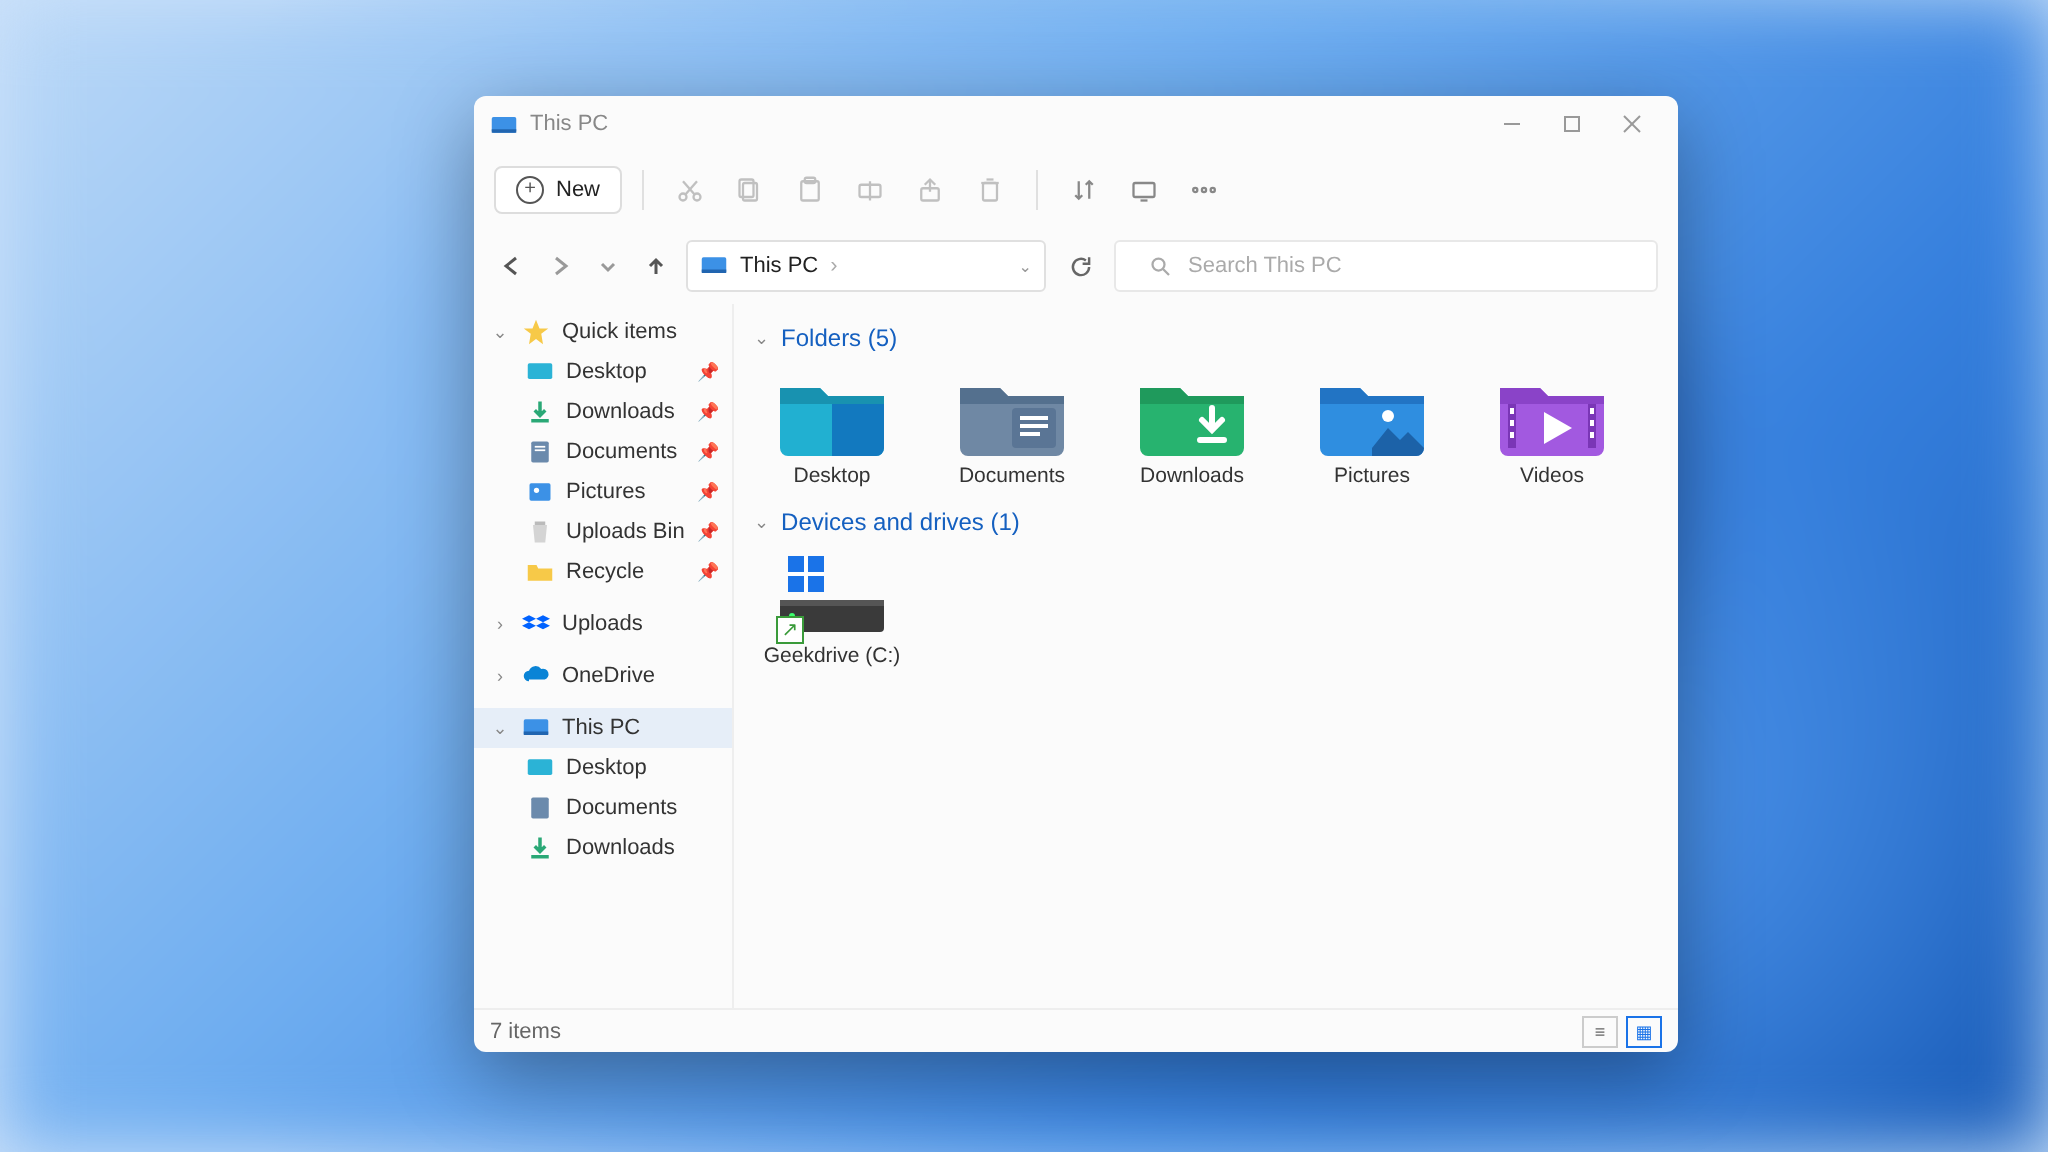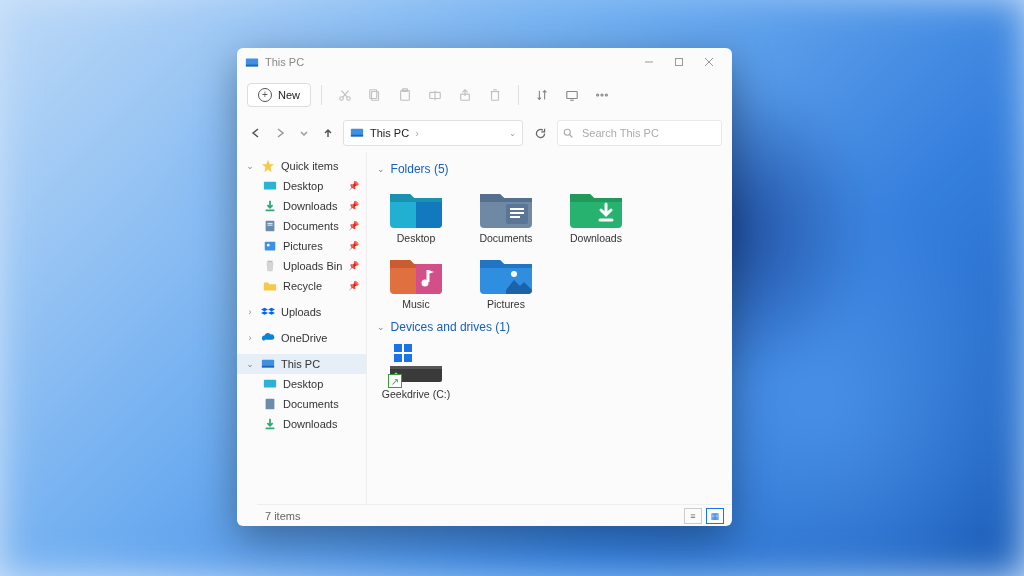--- a/index.html
+++ b/index.html
@@ -12,21 +12,21 @@
   position: absolute; inset: 0;
   background:
     radial-gradient(circle 220px at 70% 40%, rgba(20,60,140,0.85), transparent 70%),
     radial-gradient(circle 260px at 45% 55%, rgba(50,120,220,0.8), transparent 70%),
     radial-gradient(circle 200px at 30% 30%, rgba(120,180,245,0.9), transparent 70%),
     radial-gradient(circle 300px at 80% 70%, rgba(80,150,235,0.8), transparent 70%),
     linear-gradient(135deg,#bcd9f7 0%, #6eadf0 40%, #357fdd 70%, #1b5db8 100%);
   filter: blur(18px);
 }
 .window {
-  position: absolute; left: 237px; top: 48px; width: 495px; height: 478px;
+  position: absolute; left: 237px; top: 48px; width: 602px; height: 478px;
   background: #fbfbfb; border-radius: 6px;
   box-shadow: 0 12px 40px rgba(0,0,0,0.35);
   display: flex; flex-direction: column;
   font-size: 11px; color: #222;
 }
 .titlebar { height: 28px; display: flex; align-items: center; padding: 0 8px; }
 .titlebar .app-icon { width: 14px; height: 14px; margin-right: 6px; }
 .titlebar .title { color: #888; font-size: 11px; flex: 1; }
 .titlebar .win-btn { width: 30px; height: 20px; display: flex; align-items: center; justify-content: center; color: #999; font-size: 10px; }
 .win-btn svg { width: 10px; height: 10px; }
@@ -40,21 +40,21 @@
 .tool-icon.dim svg { stroke: #c0c0c0; }
 
 .navbar { height: 38px; display: flex; align-items: center; padding: 0 10px; gap: 6px; }
 .nav-arrow { width: 18px; height: 18px; display: flex; align-items: center; justify-content: center; color: #999; }
 .nav-arrow svg { width: 12px; height: 12px; stroke: #999; fill: none; stroke-width: 1.5; }
 .nav-arrow.enabled svg { stroke: #555; }
 .address { flex: 0 0 180px; height: 26px; border: 1px solid #e0e0e0; border-radius: 3px; display: flex; align-items: center; padding: 0 6px; gap: 6px; background: #fff; }
 .address .chev { margin-left: auto; color: #999; font-size: 8px; }
 .refresh-btn { width: 22px; height: 22px; display:flex; align-items:center; justify-content:center; }
 .refresh-btn svg { width:13px; height:13px; stroke:#666; fill:none; stroke-width:1.5; }
-.search { flex: 1; height: 26px; border: 1px solid #e8e8e8; border-radius: 3px; display: flex; align-items: center; padding: 0 4px; gap: 8px; color: #aaa; background:#fff; }
+.search { flex: 1; height: 26px; border: 1px solid #e8e8e8; border-radius: 3px; display: flex; align-items: center; padding: 0 16px; gap: 8px; color: #aaa; background:#fff; }
 .search svg { width: 12px; height: 12px; stroke: #aaa; fill: none; stroke-width: 1.5; }
 
 .body { flex: 1; display: flex; overflow: hidden; }
 .sidebar { width: 130px; border-right: 1px solid #eee; overflow-y: auto; padding: 4px 0; }
 .sb-item { display: flex; align-items: center; gap: 6px; padding: 3px 6px 3px 8px; font-size: 11px; color: #333; white-space: nowrap; }
 .sb-item.indent { padding-left: 26px; }
 .sb-item.selected { background: #e6eef8; }
 .sb-item .exp { width: 10px; font-size: 9px; color: #888; text-align: center; }
 .sb-item .pin { margin-left: auto; color: #bbb; font-size: 9px; }
 .sb-icon { width: 14px; height: 14px; display:flex; align-items:center; justify-content:center; }
@@ -66,21 +66,21 @@
 .folder-grid { display: flex; flex-wrap: wrap; gap: 6px 12px; margin-bottom: 10px; }
 .folder-item { width: 78px; display: flex; flex-direction: column; align-items: center; gap: 4px; }
 .folder-item .lbl { font-size: 10.5px; color: #333; text-align: center; }
 .big-folder { width: 56px; height: 44px; position: relative; }
 
 .drive-item { width: 78px; display:flex; flex-direction:column; align-items:center; gap:2px; }
 .drive-icon { width:56px; height:44px; position:relative; }
 .drive-item .lbl { font-size: 10.5px; color:#333; text-align:center; }
 .shortcut-arrow { position:absolute; bottom:-2px; left:0; width:14px; height:14px; background:#fff; border:1px solid #3a9b3a; display:flex; align-items:center; justify-content:center; color:#3a9b3a; font-size:10px; }
 
-.statusbar { height: 22px; border-top: 1px solid #eee; display: flex; align-items: center; padding: 0 8px; font-size: 11px; color: #666; margin-left: 20px; }
+.statusbar { height: 22px; border-top: 1px solid #eee; display: flex; align-items: center; padding: 0 8px; font-size: 11px; color: #666; }
 .statusbar .spacer { flex: 1; }
 .view-btn { width:18px; height:16px; border:1px solid #ccc; margin-left:4px; display:flex; align-items:center; justify-content:center; font-size:9px; }
 .view-btn.active { border-color:#1a73e8; color:#1a73e8; }
 </style>
 </head>
 <body>
 <div class="bg-blur"></div>
 
 <div class="window">
 
@@ -389,40 +389,45 @@
                 <path d="M2 10h20l4 4h28v26a4 4 0 01-4 4H6a4 4 0 01-4-4z" fill="#27b36f"></path>
                 <path d="M2 10h20l4 4h28v4H2z" fill="#1f9a5c"></path>
                 <path d="M38 20v10m-5-4l5 5 5-5M32 36h12" stroke="#fff" stroke-width="3" fill="none" stroke-linecap="round"></path>
               </svg>
           </div>
           <span class="lbl">Downloads</span>
         </div>
         <div class="folder-item">
           <div class="big-folder">
             <svg viewBox="0 0 56 44">
-                <path d="M2 10h20l4 4h28v26a4 4 0 01-4 4H6a4 4 0 01-4-4z" fill="#e07040"></path>
-                <path d="M2 10h20l4 4h28v4H2z" fill="#c95d30"></path>
-                <path d="M28 14h26v26a4 4 0 01-4 4H28z" fill="#d24f8a"></path>
-                <path d="M40 20v12" stroke="#fff" stroke-width="3"></path>
-                <circle cx="37" cy="33" r="3.5" fill="#fff"></circle>
-                <path d="M40 20l6 2-6 2z" fill="#fff"></path>
-              </svg>
-          </div>
-          <span class="lbl">Music</span>
-        </div>
-        <div class="folder-item">
-          <div class="big-folder">
-            <svg viewBox="0 0 56 44">
                 <path d="M2 10h20l4 4h28v26a4 4 0 01-4 4H6a4 4 0 01-4-4z" fill="#2f8ee0"></path>
                 <path d="M2 10h20l4 4h28v4H2z" fill="#2274c4"></path>
                 <circle cx="36" cy="24" r="3" fill="#fff"></circle>
                 <path d="M28 40l8-10 6 6 4-4 8 8v0a4 4 0 01-4 4H28z" fill="#1c62a8"></path>
               </svg>
           </div>
           <span class="lbl">Pictures</span>
+        </div>
+        <div class="folder-item">
+          <div class="big-folder">
+            <svg viewBox="0 0 56 44">
+                <path d="M2 10h20l4 4h28v26a4 4 0 01-4 4H6a4 4 0 01-4-4z" fill="#a259e0"></path>
+                <path d="M2 10h20l4 4h28v4H2z" fill="#8a43c8"></path>
+                <rect x="6" y="18" width="4" height="22" fill="#7a36b6"></rect>
+                <rect x="46" y="18" width="4" height="22" fill="#7a36b6"></rect>
+                <rect x="7" y="20" width="2" height="3" fill="#fff"></rect>
+                <rect x="7" y="26" width="2" height="3" fill="#fff"></rect>
+                <rect x="7" y="32" width="2" height="3" fill="#fff"></rect>
+                <rect x="47" y="20" width="2" height="3" fill="#fff"></rect>
+                <rect x="47" y="26" width="2" height="3" fill="#fff"></rect>
+                <rect x="47" y="32" width="2" height="3" fill="#fff"></rect>
+                <polygon points="24,22 38,30 24,38" fill="#fff"></polygon>
+              </svg>
+          </div>
+          <span class="lbl">Videos</span>
         </div>
       </div>
 
       <div class="group-header">
         <span class="chev">⌄</span>
         <span>Devices and drives (1)</span>
       </div>
       <div class="folder-grid">
         <div class="drive-item">
           <div class="drive-icon">

